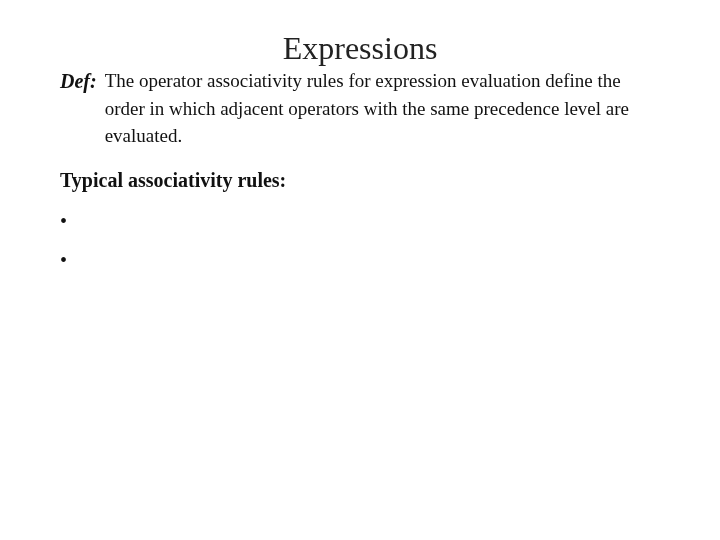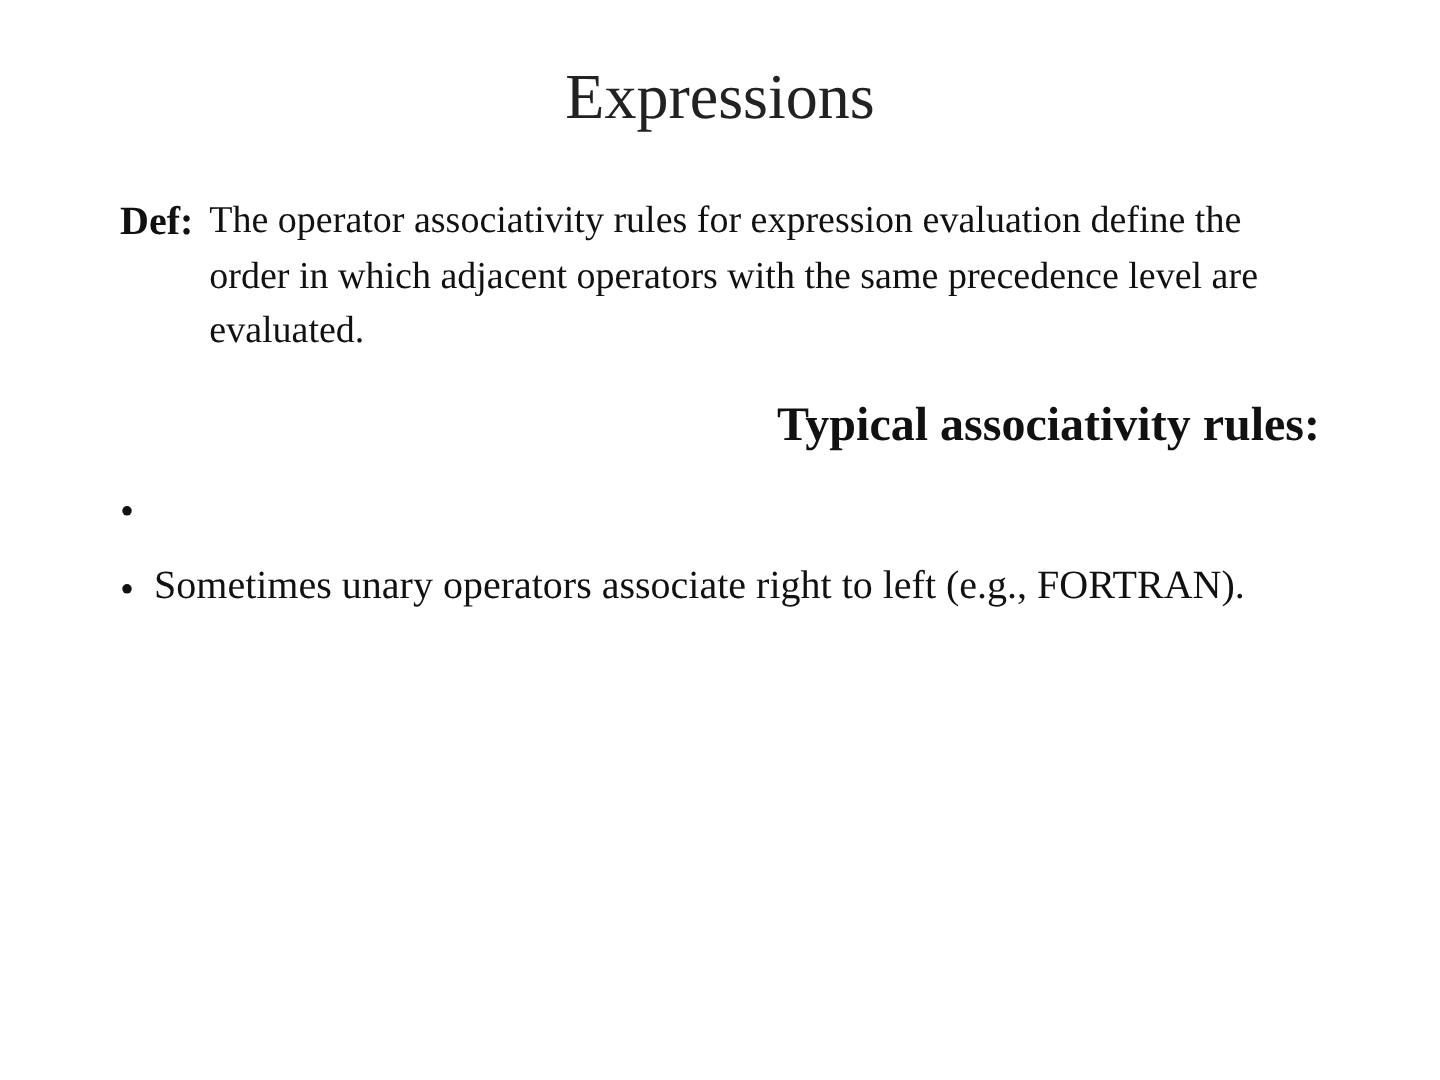--- a/index.html
+++ b/index.html
@@ -17,21 +17,20 @@
       flex-direction: column;
       align-items: center;
       padding: 30px 60px 30px 60px;
       overflow: hidden;
     }
 
     .title {
       font-size: 32px;
       font-weight: normal;
       color: #222222;
-      margin-bottom: 30px;
       text-align: center;
       width: 100%;
     }
 
     .content {
       width: 100%;
       font-size: 20px;
       line-height: 1.45;
       color: #111111;
     }
@@ -41,32 +40,32 @@
       display: flex;
       flex-direction: row;
       align-items: flex-start;
     }
 
     .def-label {
       font-weight: bold;
       white-space: nowrap;
       margin-right: 8px;
       font-size: 20px;
+      font-style: italic;
     }
 
     .def-text {
       font-size: 19px;
       line-height: 1.45;
     }
 
     .typical-label {
       font-weight: bold;
-      font-size: 24px;
+      font-size: 20px;
       margin-bottom: 10px;
-      text-align: right;
     }
 
     .bullet-list {
       list-style: none;
       padding: 0;
     }
 
     .bullet-list li {
       display: flex;
       flex-direction: row;
@@ -95,17 +94,16 @@
   </div>
 
   <div class="typical-label">Typical associativity rules:</div>
 
   <ul class="bullet-list">
     <li>
       <span class="bullet-dot">•</span>
     </li>
     <li>
       <span class="bullet-dot">•</span>
-      <span>Sometimes unary operators associate right to left (e.g., FORTRAN).</span>
     </li>
   </ul>
 
 </div>
 
 </body></html>

